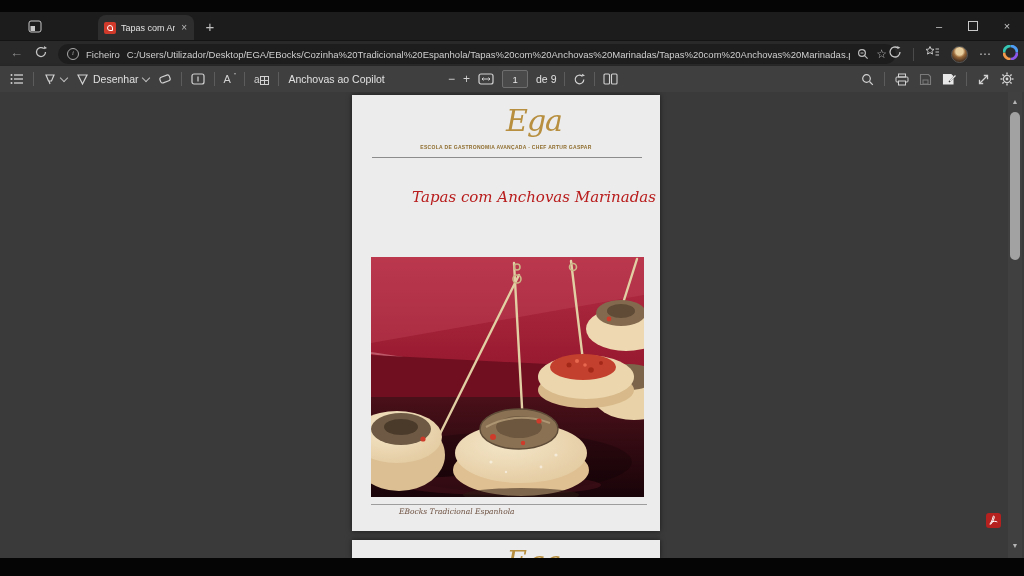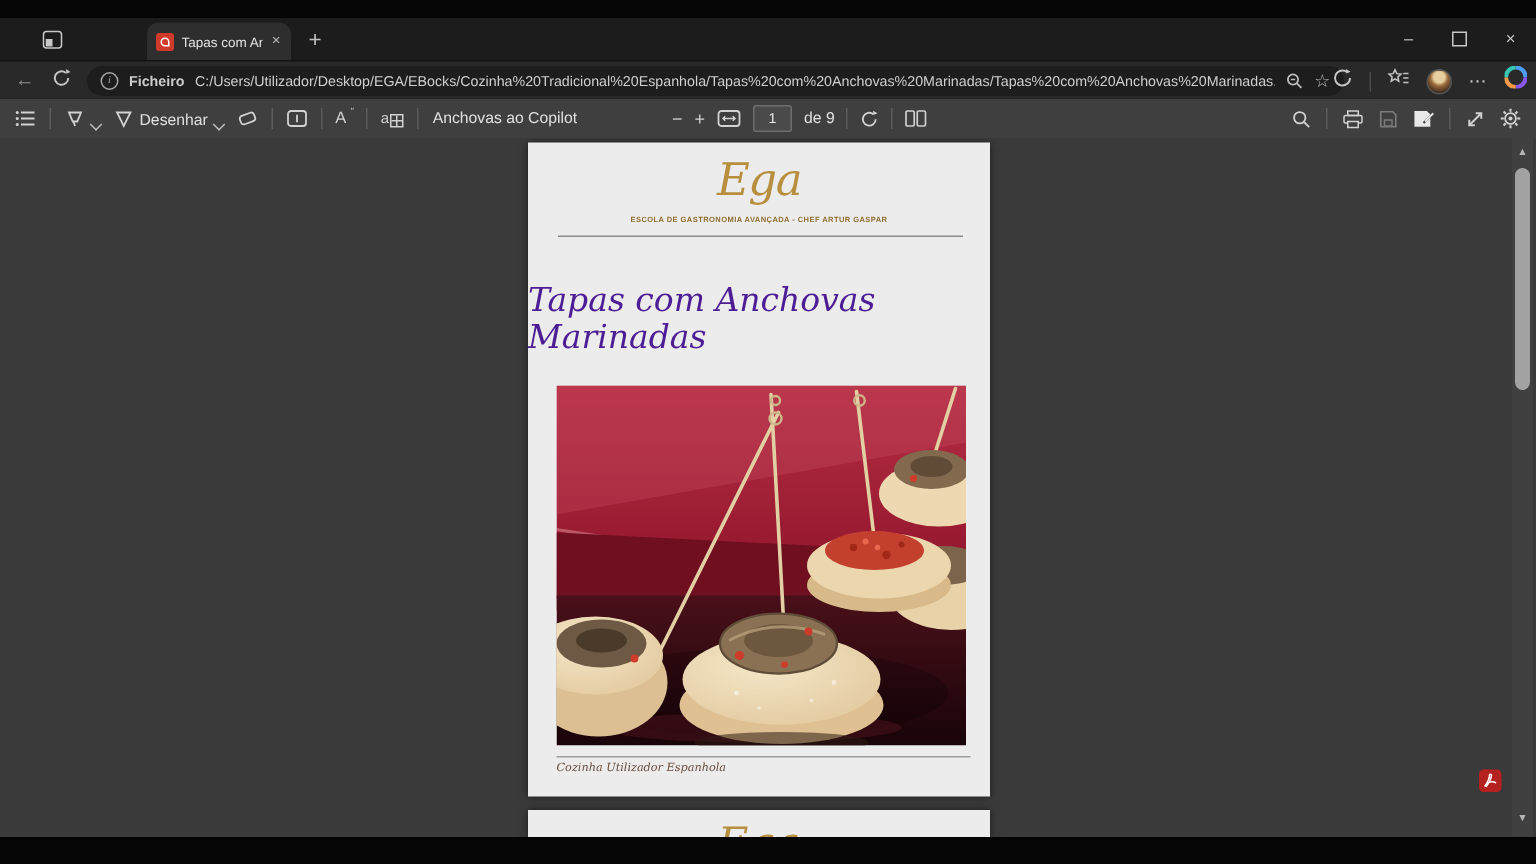--- a/index.html
+++ b/index.html
@@ -23,58 +23,58 @@
   .winbtn{width:34px;height:28px;display:flex;align-items:center;justify-content:center;color:#c8c8c8;font-size:11px;}
   .maxbox{width:8px;height:8px;border:1px solid #c8c8c8;display:inline-block;}
 
   
   .addressbar{position:absolute;left:0;top:40px;width:1024px;height:26px;background:#292929;border-top:1px solid #141414;box-sizing:border-box;}
   .nav-back{position:absolute;left:10px;top:4px;font-size:13px;color:#8f8f8f;}
   .nav-refresh{position:absolute;left:34px;top:4px;width:16px;height:16px;}
   .omnibox{position:absolute;left:58px;top:3px;width:838px;height:20px;background:#1d1d1d;border-radius:10px;
            display:flex;align-items:center;padding:0 9px;box-sizing:border-box;gap:7px;}
   .info-icon{width:10px;height:10px;border:1px solid #a9a9a9;border-radius:50%;color:#a9a9a9;font-size:7px;line-height:9px;text-align:center;font-style:italic;font-family:"Liberation Serif",serif;flex:0 0 auto;}
-  .file-chip{font-size:9.5px;color:#cccccc;font-weight:bold;flex:0 0 auto;}
+  .file-chip{font-size:9.5px;color:#cccccc;font-weight:normal;flex:0 0 auto;}
   .url-text{font-size:9.5px;color:#cfcfcf;white-space:nowrap;overflow:hidden;flex:1;}
   .omni-icon{flex:0 0 auto;display:flex;align-items:center;}
   .star-glyph{font-size:12px;color:#bdbdbd;}
   .addr-right{position:absolute;right:6px;top:3px;height:20px;display:flex;align-items:center;gap:11px;}
   .vsep-a{width:1px;height:13px;background:#4b4b4b;}
   .avatar{width:15px;height:15px;border-radius:50%;background:radial-gradient(circle at 50% 30%,#e8cfa0 0 28%,#9a6a3a 45%,#4a3322 75%,#2c2118);border:1px solid #555;}
   .dots{font-size:12px;color:#c4c4c4;letter-spacing:1px;}
 
   
   .pdfbar{position:absolute;left:0;top:66px;width:1024px;height:26px;background:#3f3f3f;box-shadow:0 1px 3px rgba(0,0,0,.4);}
   .pb-left{position:absolute;left:10px;top:0;height:26px;display:flex;align-items:center;gap:9px;}
   .pb-center{position:absolute;left:448px;top:0;height:26px;display:flex;align-items:center;gap:8px;}
   .pb-right{position:absolute;right:10px;top:0;height:26px;display:flex;align-items:center;gap:10px;}
-  .pb-btn{display:flex;align-items:flex-end;gap:4px;color:#d2d2d2;}
+  .pb-btn{display:flex;align-items:center;gap:4px;color:#d2d2d2;}
   .pb-label{font-size:10.5px;color:#e0e0e0;}
   .vsep{width:1px;height:14px;background:#5c5c5c;}
   .chev{width:5px;height:5px;border-right:1px solid #bdbdbd;border-bottom:1px solid #bdbdbd;transform:rotate(45deg);margin-top:-3px;}
   .pb-glyph{font-size:12px;color:#d2d2d2;}
   .page-input{width:24px;height:16px;background:#4a4a4a;border:1px solid #6e6e6e;border-radius:2px;color:#e8e8e8;
               font-size:9.5px;text-align:center;font-family:"Liberation Sans",sans-serif;padding:0;}
   .readaloud{font-size:11px;color:#d2d2d2;position:relative;padding-right:4px;}
   .readaloud::after{content:"\2032\2032";font-size:6px;position:absolute;right:-1px;top:-1px;color:#d2d2d2;}
   .translate{font-size:10px;color:#d2d2d2;display:flex;align-items:flex-end;gap:1px;}
   .cjk-box{width:7px;height:7px;border:1px solid #d2d2d2;position:relative;}
   .cjk-box::before{content:"";position:absolute;left:0;top:3px;width:7px;height:1px;background:#d2d2d2;}
   .cjk-box::after{content:"";position:absolute;left:3px;top:0;width:1px;height:7px;background:#d2d2d2;}
 
   
   .content{position:absolute;left:0;top:92px;width:1024px;height:466px;background:#3a3a3a;overflow:hidden;}
   .page{position:absolute;left:352px;width:308px;background:#ececec;box-shadow:0 0 5px rgba(0,0,0,.55);}
   .page1{top:3px;height:436px;}
   .page2{top:448px;height:18px;overflow:hidden;}
-  .script{font-family:"DejaVu Serif", serif;font-style:italic;}
+  .script{font-family:"DejaVu Serif", serif;font-style:italic;margin-left:28px;}
   .brand{position:absolute;left:0;top:8px;width:100%;text-align:center;font-size:30px;color:#b78f3f;letter-spacing:-1px;}
   .brand-sub{position:absolute;left:0;top:49px;width:100%;text-align:center;font-size:5px;font-weight:bold;color:#8f6d2e;letter-spacing:.3px;}
   .hr1{position:absolute;left:20px;right:18px;top:62px;height:1px;background:#8c8c8c;}
-  .doc-title{position:absolute;left:0;top:93px;width:100%;text-align:left;font-size:22px;color:#4c1d95;}
+  .doc-title{position:absolute;left:0;top:93px;width:100%;text-align:center;font-size:15px;color:#b91c1c;}
   .photo{position:absolute;left:19px;top:162px;width:273px;height:240px;}
   .hr2{position:absolute;left:19px;right:13px;top:409px;height:1px;background:#9d9d9d;}
   .caption{position:absolute;left:19px;top:412px;font-size:7.5px;color:#6b4e3e;}
   .p2brand{position:absolute;left:0;top:5px;width:100%;text-align:center;font-size:28px;color:#b78f3f;}
 
   
   .scroll-track{position:absolute;left:1008px;top:0;width:14px;height:466px;background:#404040;}
   .scroll-arrow{position:absolute;left:1008px;width:14px;text-align:center;font-size:7px;color:#b5b5b5;}
   .sa-up{top:6px;} .sa-down{top:450px;}
   .scroll-thumb{position:absolute;left:1010px;top:20px;width:10px;height:148px;background:#a2a2a2;border-radius:5px;}
@@ -381,21 +381,21 @@
         <path d="M115 170 q30 -16 64 -4" fill="none" stroke="#b59d79" stroke-width="2" opacity="0.8"></path>
         <g fill="#cf3b2a">
             <circle cx="122" cy="180" r="3"></circle>
             <circle cx="168" cy="164" r="2.6"></circle>
             <circle cx="152" cy="186" r="2.2"></circle>
           </g>
         <ellipse cx="150" cy="238" rx="58" ry="7" fill="#2e1c12" opacity="0.55"></ellipse>
       </svg>
 
       <div class="hr2"></div>
-      <div class="caption script">Cozinha Utilizador Espanhola</div>
+      <div class="caption script">EBocks Tradicional Espanhola</div>
     </div>
 
     <div class="page page2">
       <div class="p2brand script">Ega</div>
     </div>
 
     <div class="scroll-track"></div>
     <div class="scroll-arrow sa-up">▲</div>
     <div class="scroll-thumb"></div>
     <div class="scroll-arrow sa-down">▼</div>

